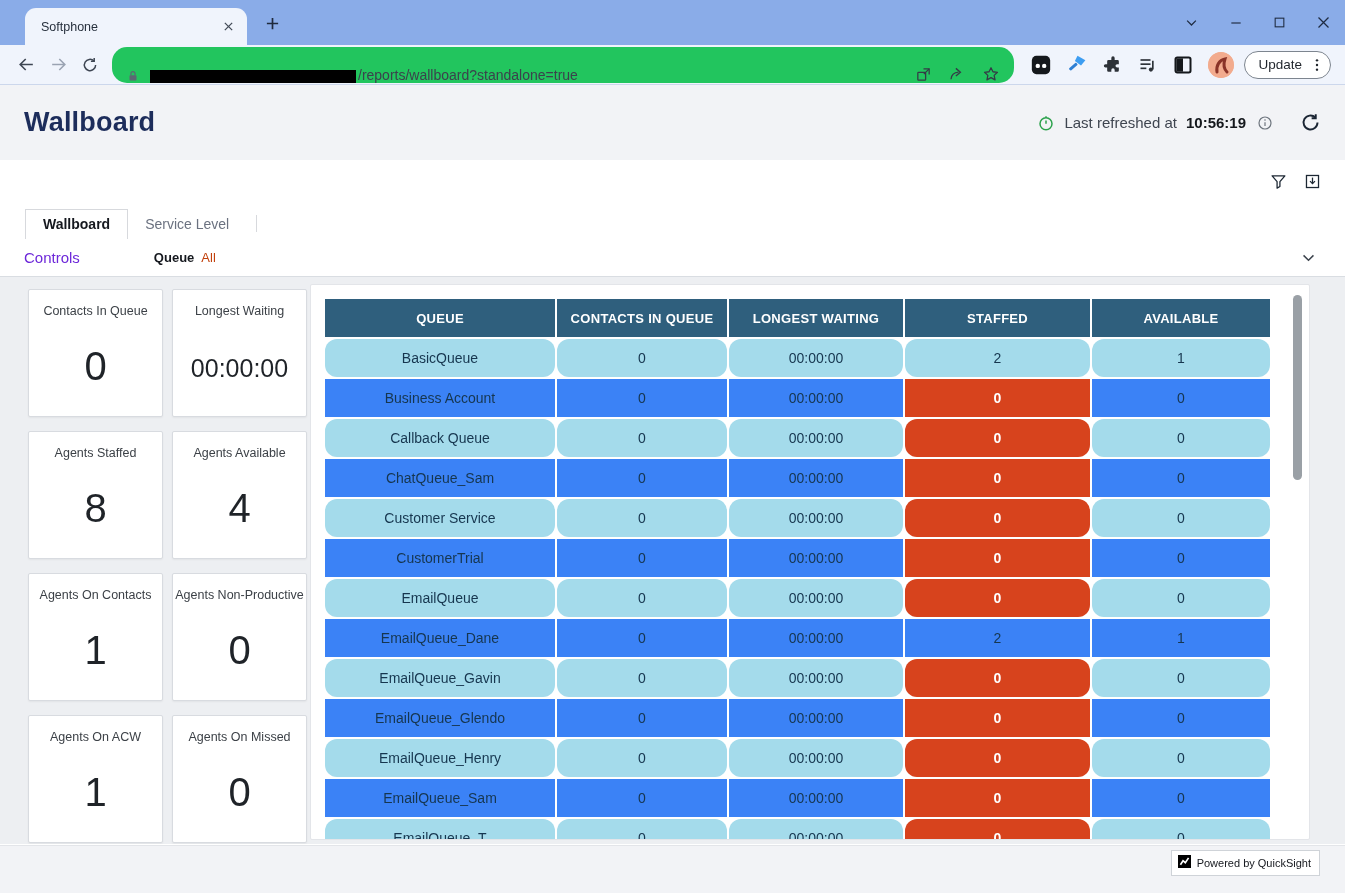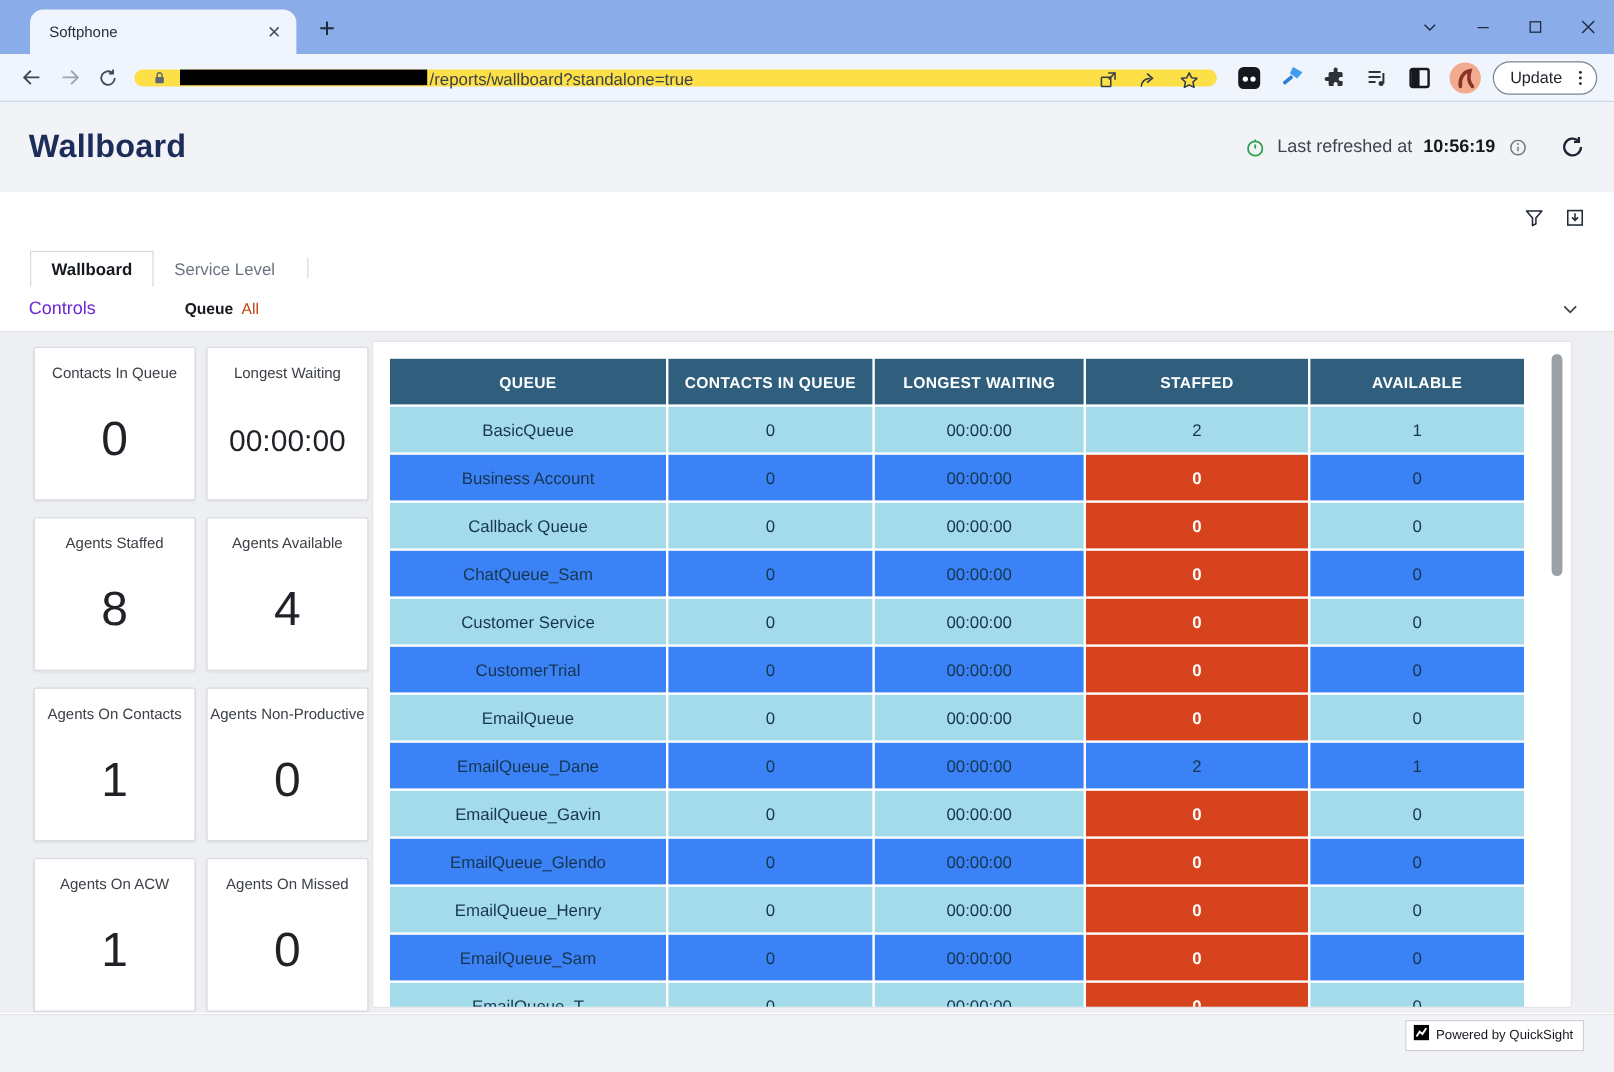--- a/index.html
+++ b/index.html
@@ -18,22 +18,22 @@
     display:flex; align-items:center; justify-content:center; color:#1f2a3d; }
   .win-controls { position:absolute; right:14px; top:0; height:45px; display:flex;
     align-items:center; gap:30px; color:#1f2c42; }
   .win-controls .wicon { display:flex; align-items:center; justify-content:center; }
 
   .toolbar { height:40px; background:#f0f4fc; display:flex; align-items:center;
     padding:0 10px; border-bottom:1px solid #ccd7ec; }
   .nav-icon { width:28px; height:28px; display:flex; align-items:center; justify-content:center;
     color:#3e4653; margin:0 2px; }
   .nav-icon.disabled { color:#9aa3b2; }
-  .urlbar { flex:1; max-width:925px; height:14px; background:#fde047; border-radius:15px;
-    display:flex; align-items:flex-start; padding:0 14px; margin:0 8px 0 6px; }
+  .urlbar { flex:1; max-width:925px; height:36px; background:#22c55e; border-radius:15px;
+    display:flex; align-items:flex-end; padding:0 14px; margin:0 8px 0 6px; }
   .lock-icon { color:#5d6673; display:flex; }
   .redact-bar { width:206px; height:13px; background:#000; margin:0 2px 0 10px; }
   .url-path { font-size:14px; color:#3b424c; white-space:nowrap; }
   .urlbar .spacer { flex:1; }
   .pill-icon { color:#343b46; display:flex; margin-left:16px; }
   .ext-area { display:flex; align-items:center; gap:15px; margin:0 10px 0 8px; }
   .ext-icon { display:flex; align-items:center; justify-content:center; }
   .avatar { width:26px; height:26px; border-radius:50%; background:#f2b093; overflow:hidden;
     display:flex; align-items:center; justify-content:center; }
   .update-pill { height:28px; background:#fff; border:1px solid #7d858f; border-radius:14px;
@@ -80,21 +80,21 @@
   .kpi-value { font-size:40px; color:#1f2328; margin-top:26px; }
   .kpi-value.sm { font-size:25px; margin-top:36px; }
 
   .table-panel { position:absolute; left:310px; top:7px; width:1000px; height:556px;
     background:#fff; border:1px solid #e3e5e9; border-radius:2px; overflow:hidden; }
   table.qs { border-collapse:separate; border-spacing:2px; table-layout:fixed; width:949px;
     margin:12px 0 0 12px; }
   table.qs th { background:#2f5f7d; color:#fff; font-size:13px; font-weight:bold;
     height:38px; text-align:center; letter-spacing:.3px; }
   table.qs td { height:38px; text-align:center; font-size:14px; color:#16364f; }
-  tr.light td { background:#a4dbeb; }
+  tr.light td { background:#a4dbeb;border-radius:12px; }
   tr.blue td { background:#3b82f6; }
   table.qs td.alert { background:#d7431d; color:#fff; font-weight:bold; }
   .vthumb { position:absolute; right:7px; top:10px; width:9px; height:185px;
     background:#9aa0a6; border-radius:5px; }
 
   
   .footer { height:48px; position:relative; background:#f2f3f6; border-top:1px solid #e3e5e9; }
   .powered-badge { position:absolute; right:25px; top:4px; background:#fff;
     border:1px solid #cfd3d8; display:flex; align-items:center; gap:6px; padding:3px 8px 3px 6px; }
   .powered-text { font-size:11px; color:#15181e; }

